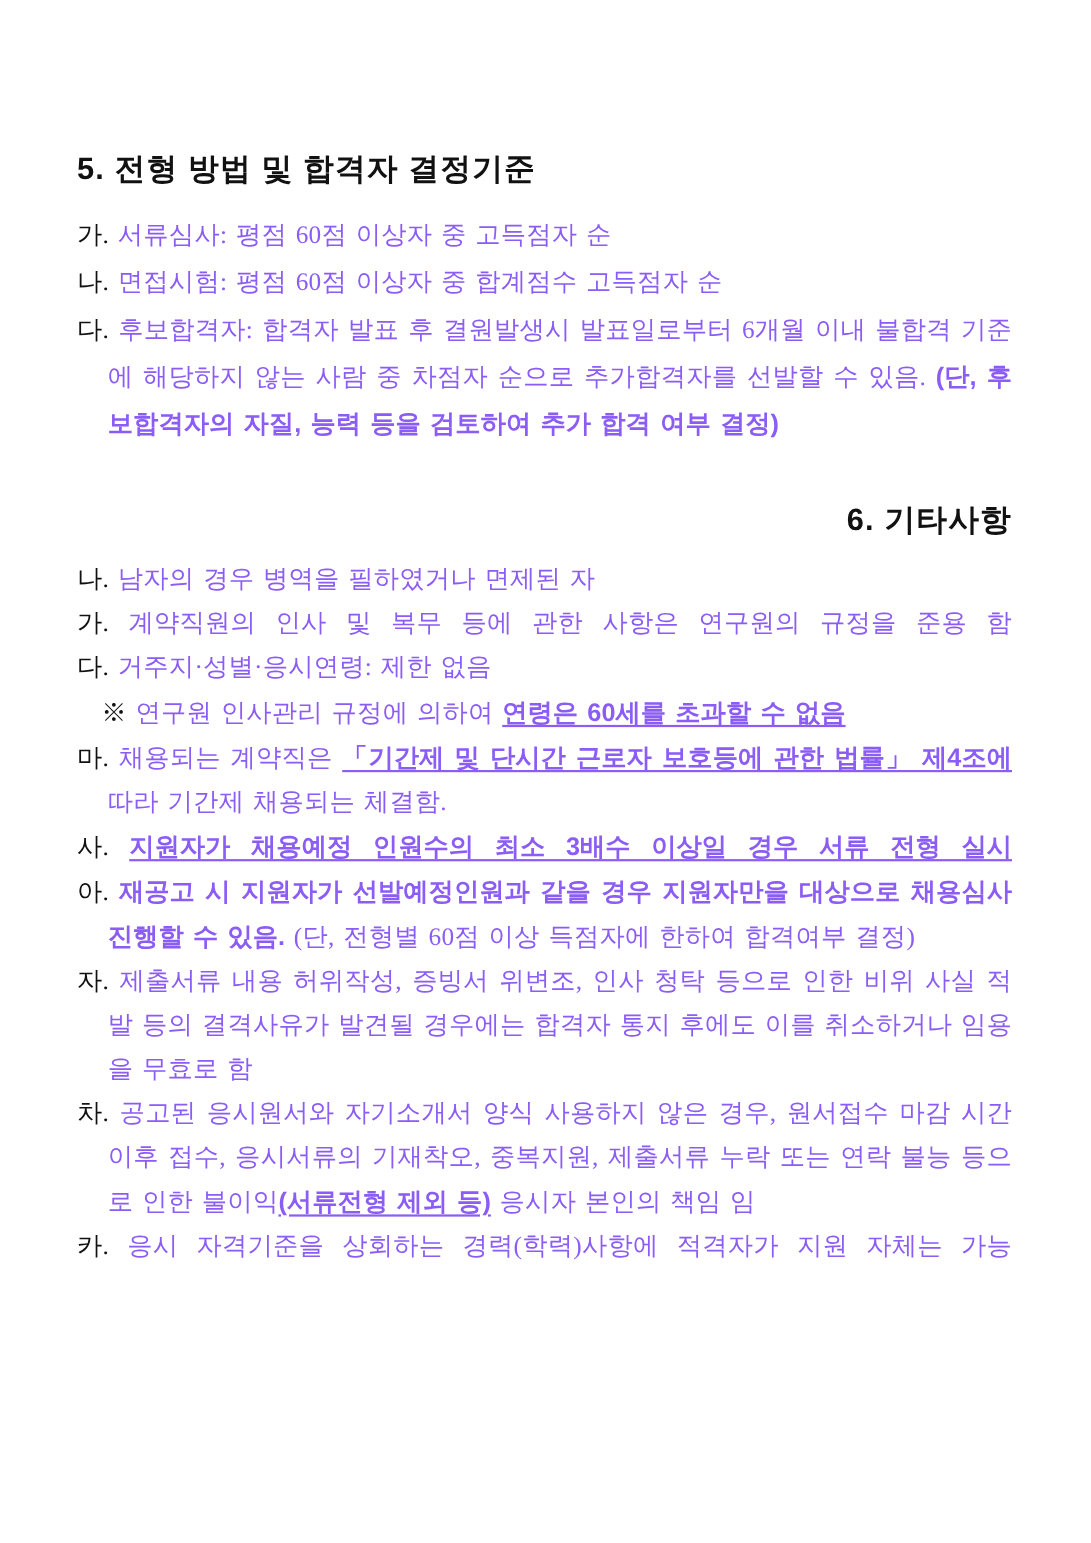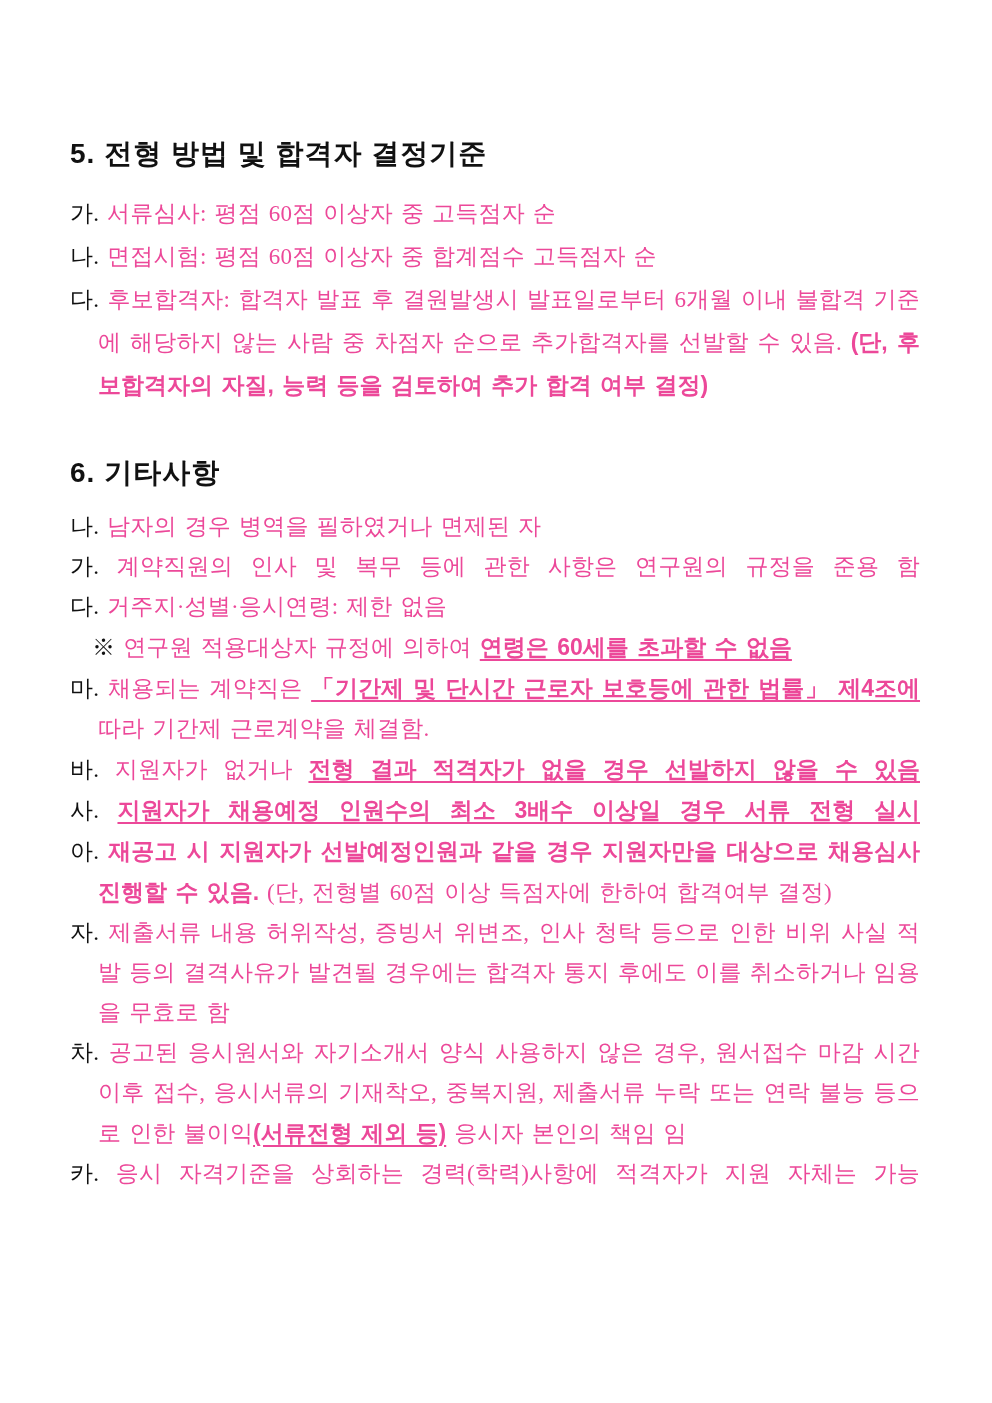--- a/index.html
+++ b/index.html
@@ -21,36 +21,36 @@
   .section h2 {
     margin: 0 0 22px 0;
     font-family: "Liberation Sans", "DejaVu Sans", sans-serif;
     font-weight: 700;
     font-size: 28px;
     line-height: 32px;
     letter-spacing: 1px;
     color: #111111;
   }
   .section + .section { margin-top: 50px; }
-  .section + .section h2 { margin-bottom: 18px; }
+  .section + .section h2 { margin-bottom: 18px; text-align: right; }
   .items p {
     margin: 0;
     font-size: 23px;
     text-align: justify;
     padding-left: 28px;
     text-indent: -28px;
     word-spacing: 2px;
     letter-spacing: 0.2px;
   }
   .sec-5 .items p { line-height: 43px; }
   .sec-6 .items p { line-height: 40px; }
   .items p.note { padding-left: 50px; }
   .items p.full { text-align-last: justify; }
   .marker { color: #111111; }
-  .seg { color: #ec4899; }
+  .seg { color: #8b5cf6; }
   .seg.b {
     font-weight: 700;
     font-family: "Liberation Sans", "DejaVu Sans", sans-serif;
     letter-spacing: 0;
   }
   .seg.u {
     text-decoration: underline;
     text-decoration-thickness: 2px;
     text-underline-offset: 4px;
   }
@@ -68,23 +68,22 @@
         <p class="item"><span class="marker">다.</span> <span class="seg">후보합격자: 합격자 발표 후 결원발생시 발표일로부터 6개월 이내 불합격 기준에 해당하지 않는 사람 중 차점자 순으로 추가합격자를 선발할 수 있음. </span><span class="seg b">(단, 후보합격자의 자질, 능력 등을 검토하여 추가 합격 여부 결정)</span></p>
       </div>
   </section>
 
   <section class="section sec-6">
     <h2>6. 기타사항</h2>
     <div class="items">
         <p class="item"><span class="marker">나.</span> <span class="seg">남자의 경우 병역을 필하였거나 면제된 자</span></p>
         <p class="item full"><span class="marker">가.</span> <span class="seg">계약직원의 인사 및 복무 등에 관한 사항은 연구원의 규정을 준용 함</span></p>
         <p class="item"><span class="marker">다.</span> <span class="seg">거주지·성별·응시연령: 제한 없음</span></p>
-        <p class="note"><span class="marker">※</span> <span class="seg">연구원 적용대상자 규정에 의하여 </span><span class="seg b u">연령은 60세를 초과할 수 없음</span></p>
-        <p class="item"><span class="marker">마.</span> <span class="seg">채용되는 계약직은 </span><span class="seg b u">「기간제 및 단시간 근로자 보호등에 관한 법률」 제4조에</span><span class="seg"> 따라 기간제 근로계약을 체결함.</span></p>
-        <p class="item full"><span class="marker">바.</span> <span class="seg">지원자가 없거나 </span><span class="seg b u">전형 결과 적격자가 없을 경우 선발하지 않을 수 있음</span></p>
+        <p class="note"><span class="marker">※</span> <span class="seg">연구원 인사관리 규정에 의하여 </span><span class="seg b u">연령은 60세를 초과할 수 없음</span></p>
+        <p class="item"><span class="marker">마.</span> <span class="seg">채용되는 계약직은 </span><span class="seg b u">「기간제 및 단시간 근로자 보호등에 관한 법률」 제4조에</span><span class="seg"> 따라 기간제 채용되는 체결함.</span></p>
         <p class="item full"><span class="marker">사.</span> <span class="seg b u">지원자가 채용예정 인원수의 최소 3배수 이상일 경우 서류 전형 실시</span></p>
         <p class="item"><span class="marker">아.</span> <span class="seg b">재공고 시 지원자가 선발예정인원과 같을 경우 지원자만을 대상으로 채용심사 진행할 수 있음.</span><span class="seg"> (단, 전형별 60점 이상 득점자에 한하여 합격여부 결정)</span></p>
         <p class="item"><span class="marker">자.</span> <span class="seg">제출서류 내용 허위작성, 증빙서 위변조, 인사 청탁 등으로 인한 비위 사실 적발 등의 결격사유가 발견될 경우에는 합격자 통지 후에도 이를 취소하거나 임용을 무효로 함</span></p>
         <p class="item"><span class="marker">차.</span> <span class="seg">공고된 응시원서와 자기소개서 양식 사용하지 않은 경우, 원서접수 마감 시간 이후 접수, 응시서류의 기재착오, 중복지원, 제출서류 누락 또는 연락 불능 등으로 인한 불이익</span><span class="seg b u">(서류전형 제외 등)</span><span class="seg"> 응시자 본인의 책임 임</span></p>
         <p class="item full"><span class="marker">카.</span> <span class="seg">응시 자격기준을 상회하는 경력(학력)사항에 적격자가 지원 자체는 가능</span></p>
       </div>
   </section>
 
 </div>
 

